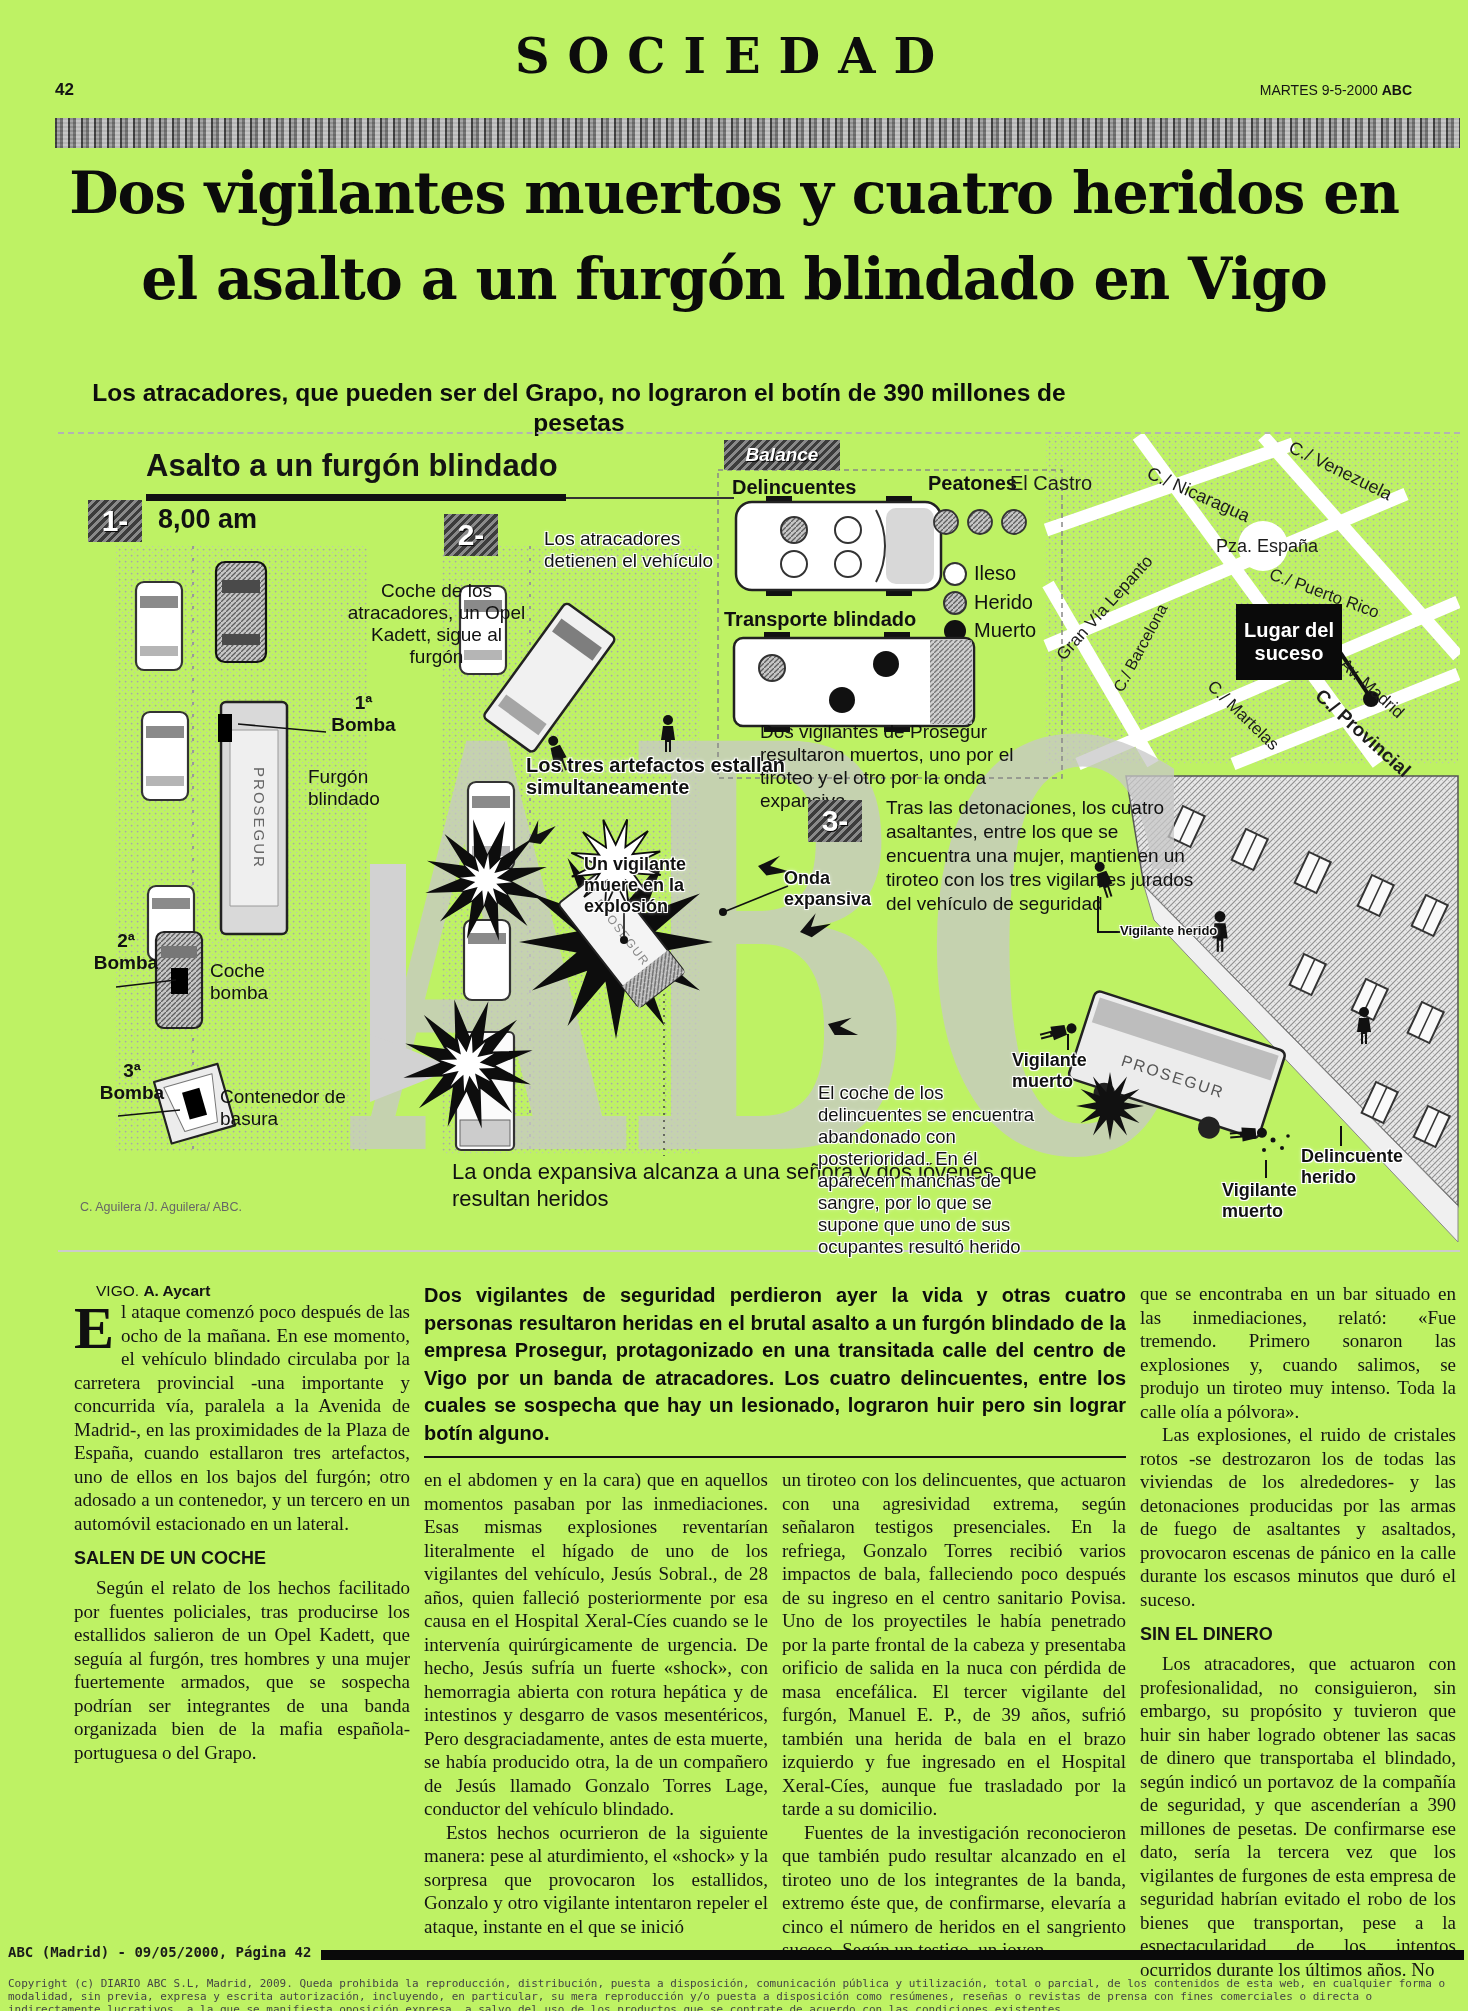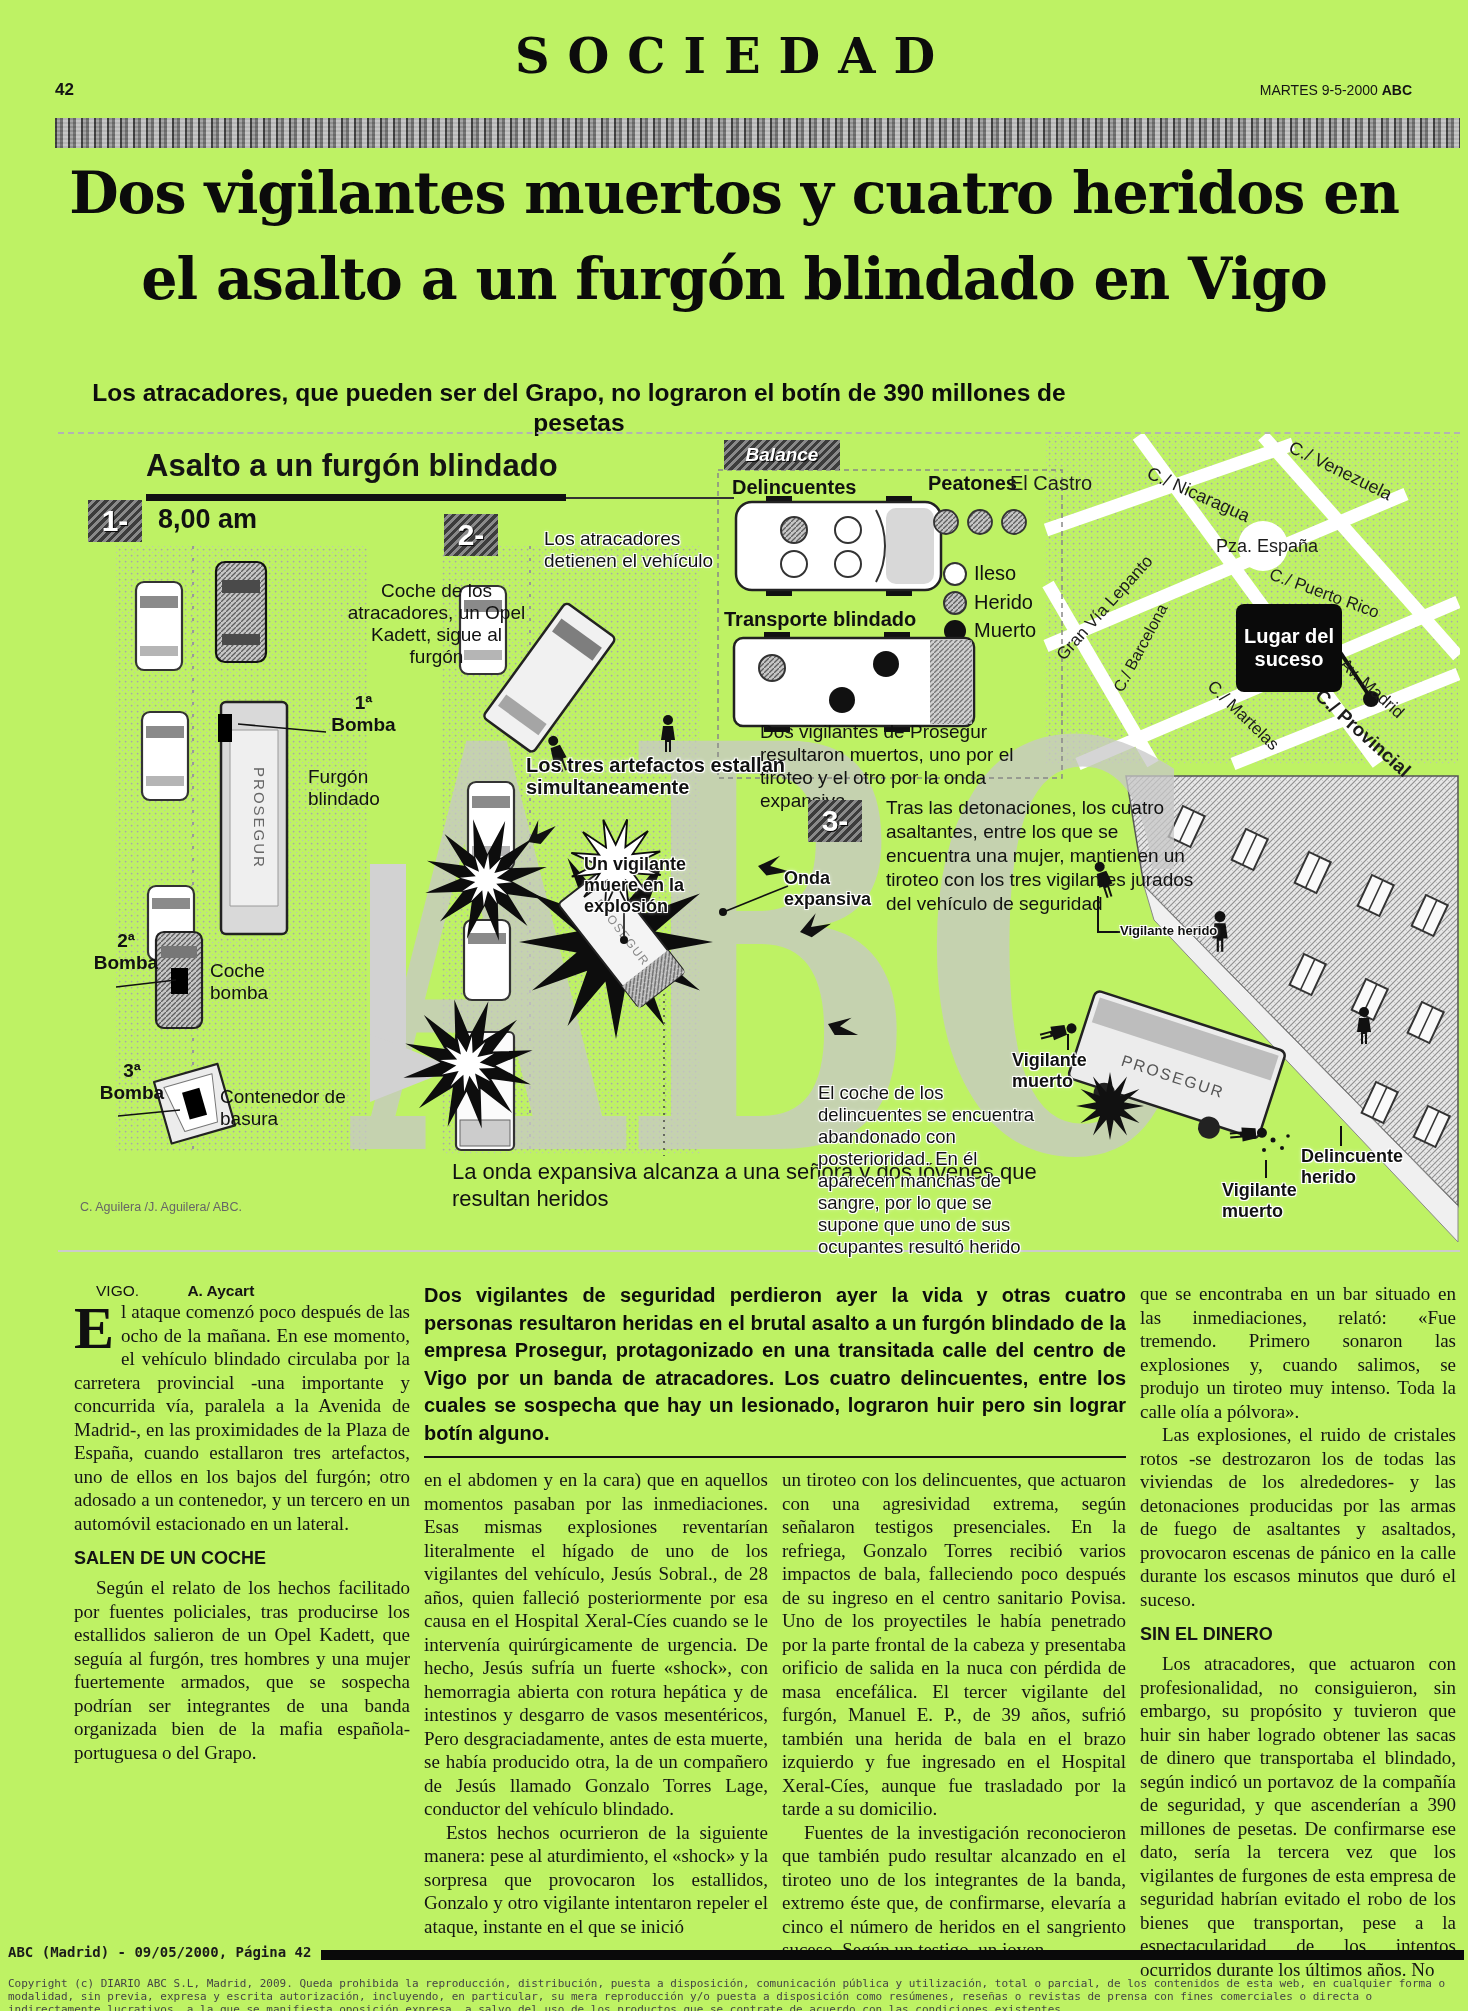--- a/index.html
+++ b/index.html
@@ -38,33 +38,33 @@
   .title-rule { position:absolute; left:88px; top:60px; width:420px; height:7px; background:#111; z-index:3; }
   .title-rule-thin { position:absolute; left:508px; top:63px; width:168px; height:2px; background:#333; z-index:3; }
   .badge { position:absolute; z-index:4; width:54px; height:42px; display:flex; align-items:center; justify-content:center;
            background:repeating-linear-gradient(135deg,#3c3c3c 0 3px,#8a8a8a 3px 6px);
            color:#fff; font:bold 30px "Liberation Sans",sans-serif; text-shadow:1px 1px 1px #000; }
   .balance-title { position:absolute; left:666px; top:6px; z-index:4; width:116px; height:30px;
            background:repeating-linear-gradient(135deg,#3c3c3c 0 3px,#8a8a8a 3px 6px);
            color:#fff; font:bold italic 19px "Liberation Sans",sans-serif;
            display:flex; align-items:center; justify-content:center; text-shadow:1px 1px 1px #000; }
   .lugar-box { position:absolute; left:1178px; top:170px; width:106px; z-index:4; background:#0a0a0a; color:#fff;
-           font:bold 20px/23px "Liberation Sans",sans-serif; text-align:center; padding:21px 2px;border-radius:8px; }
+           font:bold 20px/23px "Liberation Sans",sans-serif; text-align:center; padding:15px 2px; }
   .maplabel { position:absolute; z-index:3; white-space:nowrap; font-family:"Liberation Sans",sans-serif;
               color:#1c1c1c; transform-origin:0 50%; }
   .credit { position:absolute; left:22px; top:766px; z-index:3; font:12.5px "Liberation Sans",sans-serif; color:#666; }
 
   
   .article { position:absolute; left:74px; top:1282px; width:1382px; display:grid;
              grid-template-columns:336px 702px 316px; gap:0 14px;
              font:19px/23.5px "Liberation Serif", serif; text-align:justify; color:#141414; }
   .article p { margin:0; text-indent:22px; }
   .article p.noindent { text-indent:0; }
   .byline { font:15.5px "Liberation Sans",sans-serif; margin-bottom:6px; text-align:left; text-indent:0; }
-  .byline b { font-weight:bold;margin-left:44px; }
+  .byline b { font-weight:bold; }
   .dropcap { float:left; font:bold 60px/47px "Liberation Serif",serif; padding:5px 7px 0 0; color:#101010; }
   .subhead { font:bold 18px/22px "Liberation Sans",sans-serif; margin:12px 0 7px; text-align:left; }
   .lede { font:bold 20px/27.5px "Liberation Sans",sans-serif; text-align:justify; color:#0c0c0c; }
   .lede-rule { border:0; border-top:2px solid #111; margin:9px 0 10px; }
   .twocol { display:grid; grid-template-columns:344px 344px; gap:0 14px; }
 
   
   .footer { position:absolute; left:8px; right:4px; top:1944px; }
   .source-row { display:flex; align-items:flex-end; }
   .source { font:bold 14px "DejaVu Sans Mono",monospace; color:#1a1a1a; white-space:nowrap; }

